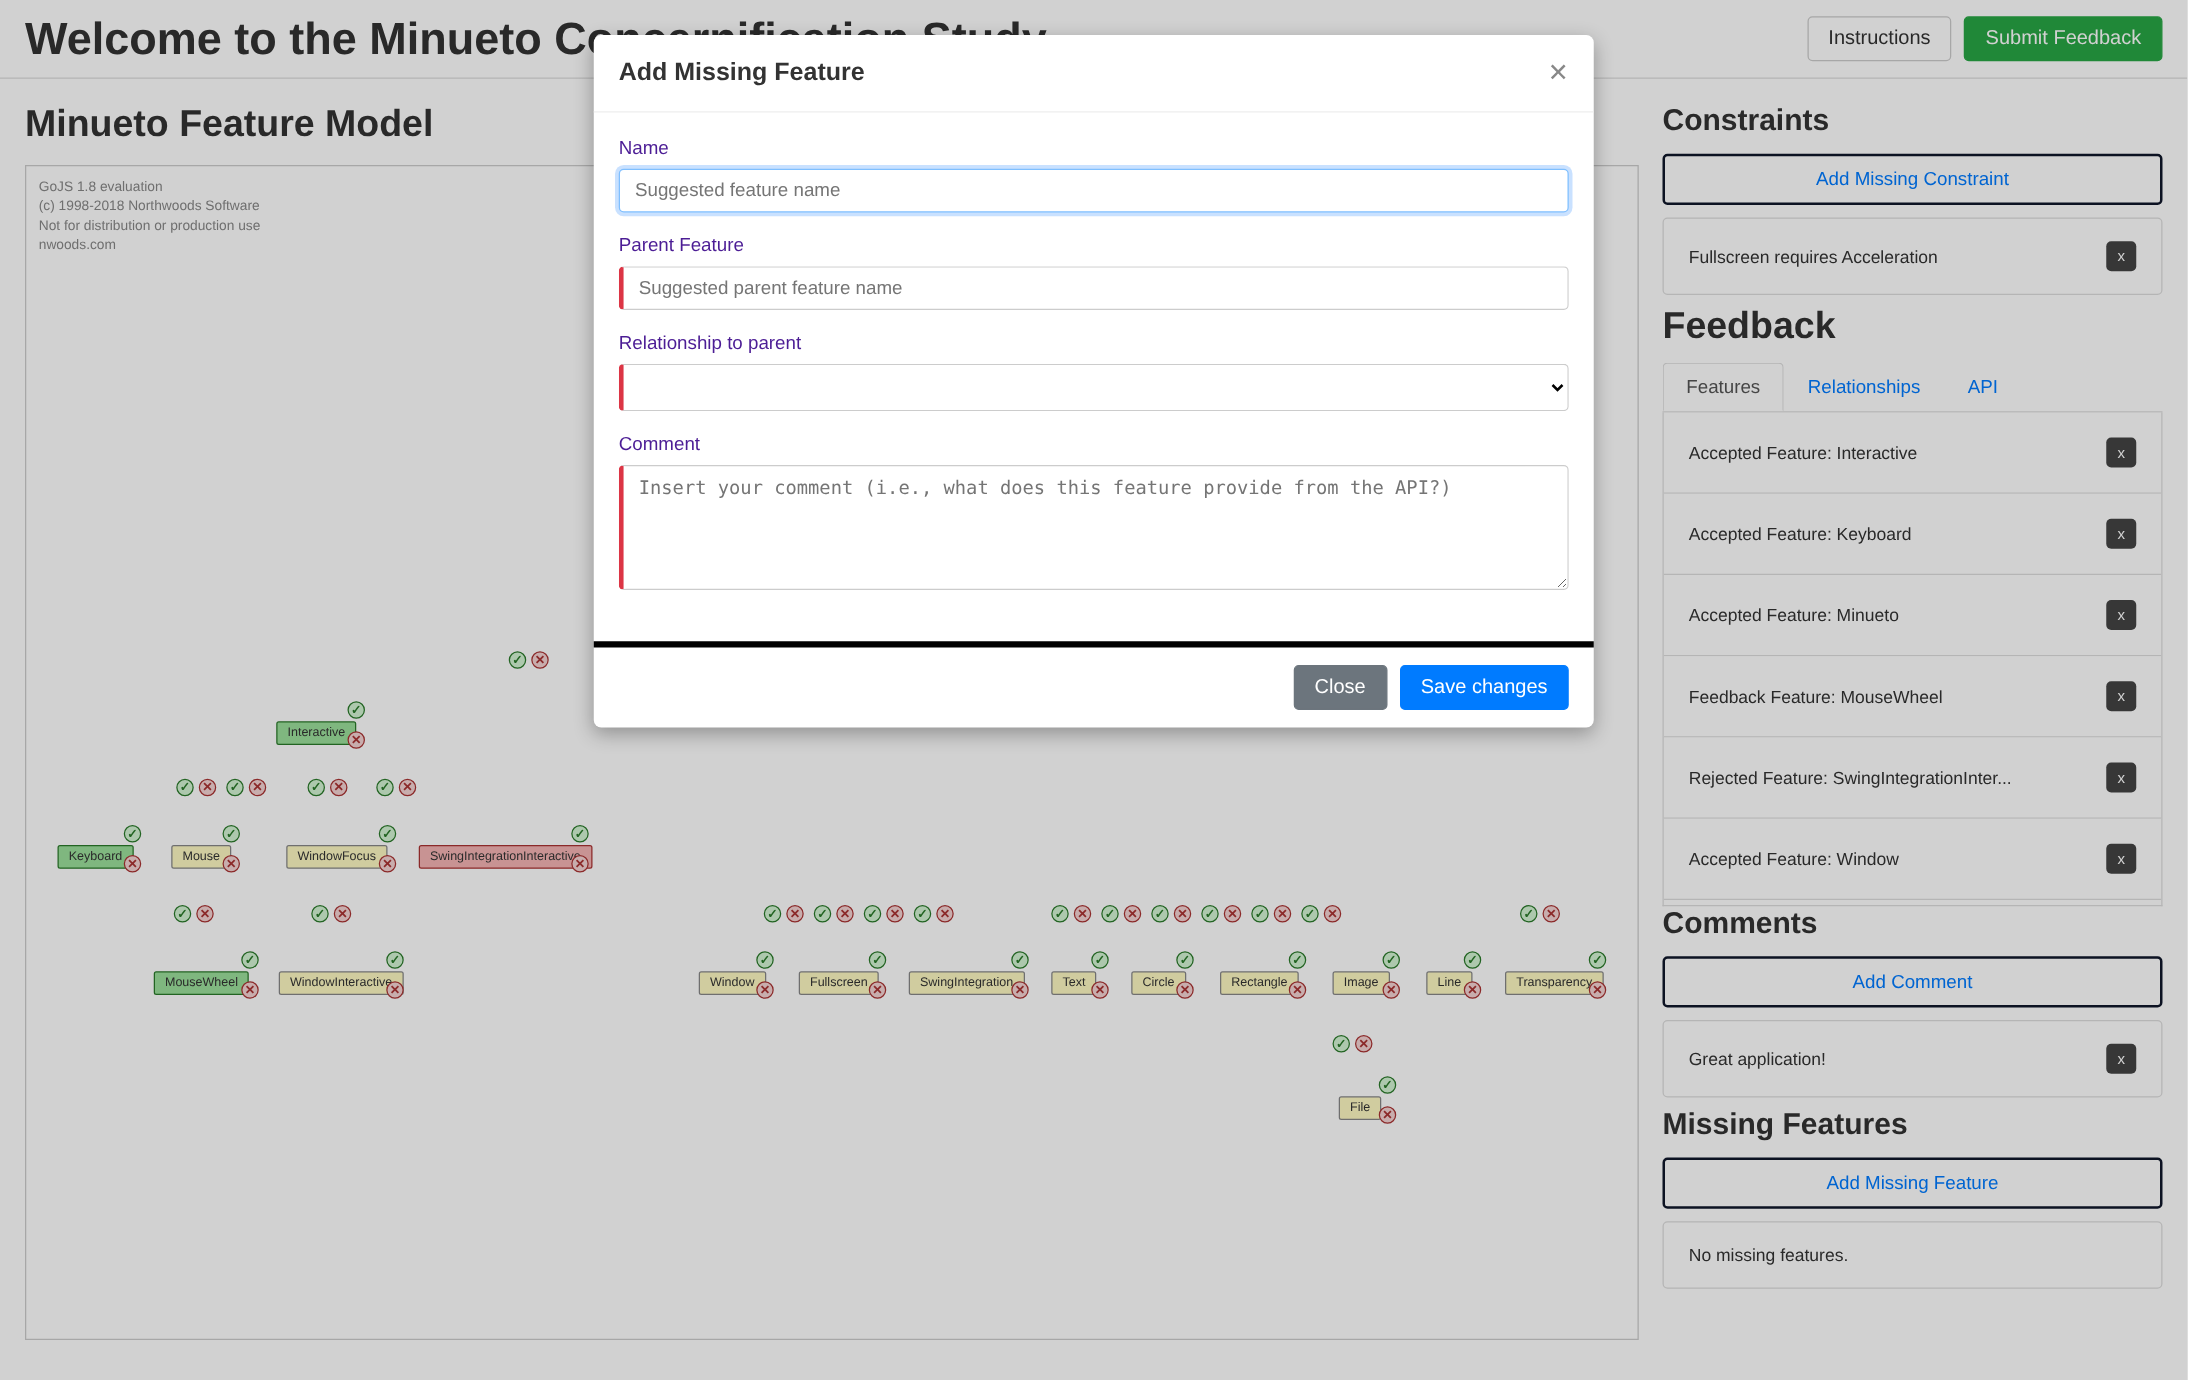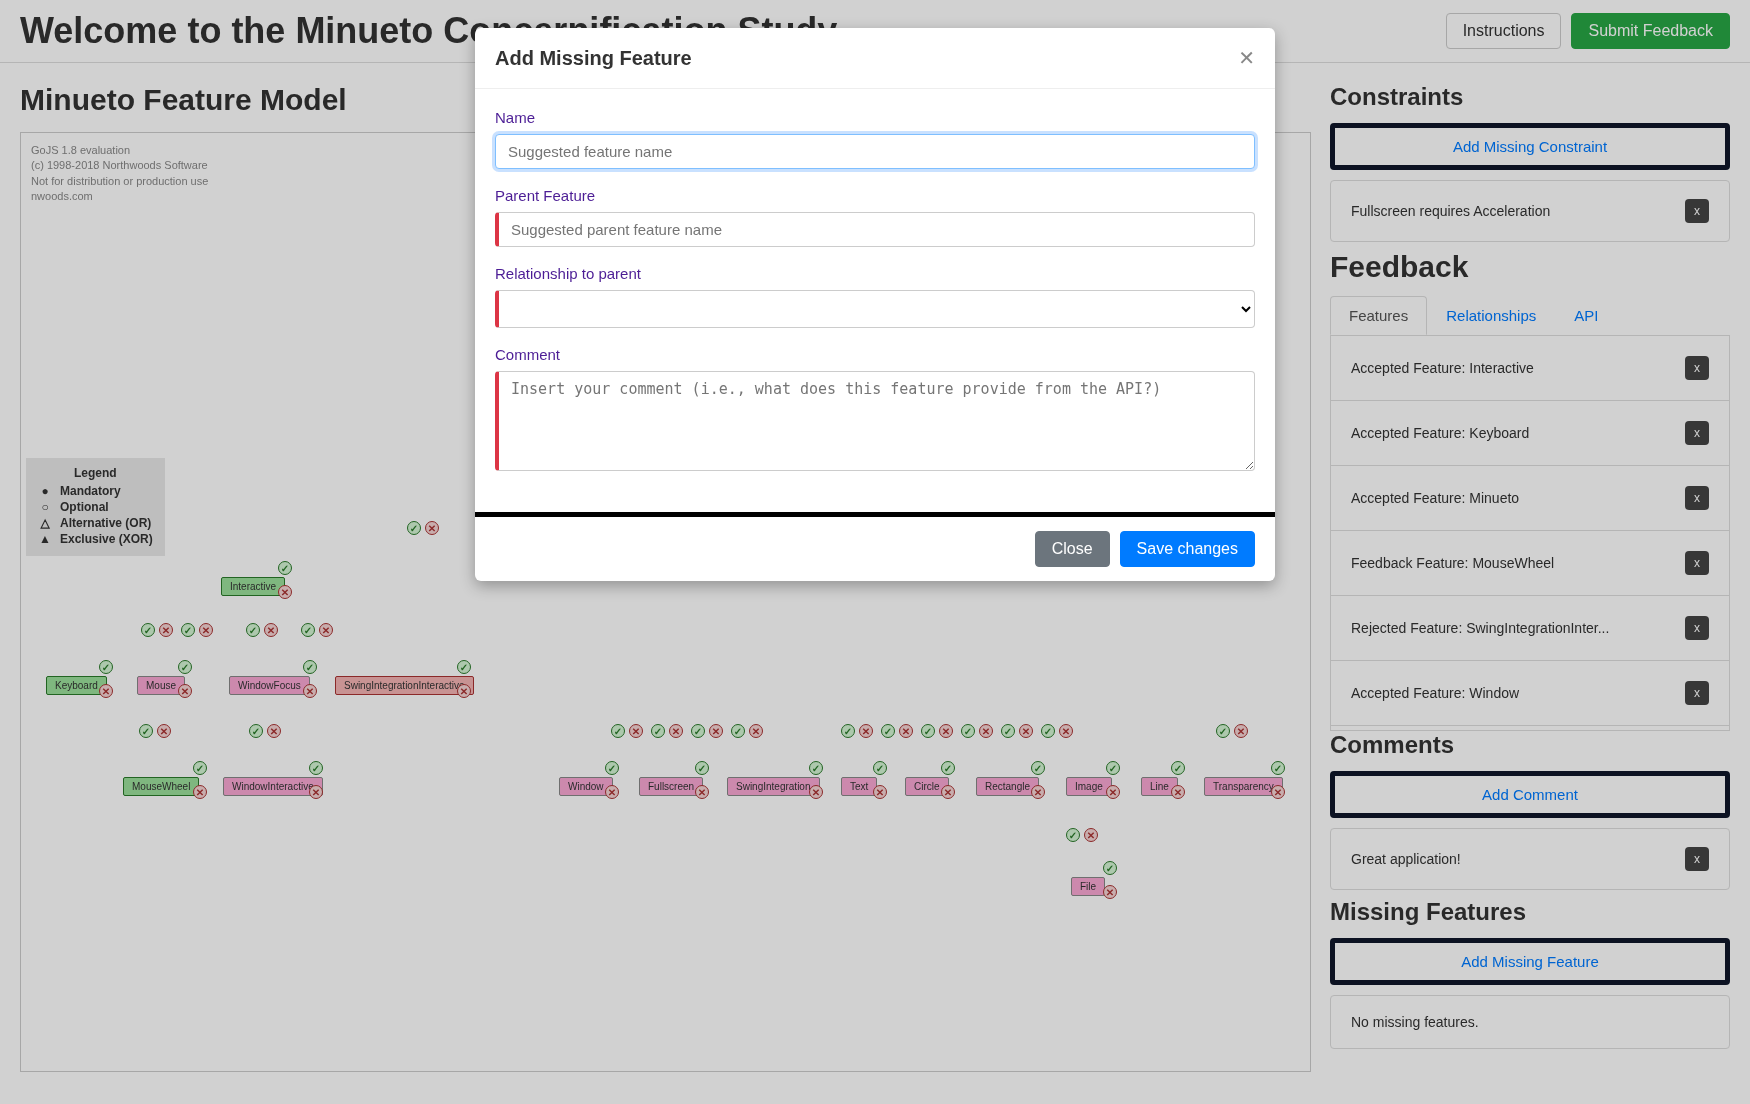--- a/index.html
+++ b/index.html
@@ -30,30 +30,30 @@
 
 .legend { position: absolute; top: 325px; left: 5px; background: #e8e8e8; padding: 8px 12px; font-size: 12px; }
 .legend .legend-title { font-weight: bold; text-align: center; margin-bottom: 4px; }
 .legend-row { display: flex; align-items: center; gap: 8px; margin: 2px 0; font-weight: bold; }
 .legend-icon { width: 14px; height: 14px; display: flex; align-items: center; justify-content: center; }
 
 
 .node { position: absolute; font-size: 10px; padding: 3px 8px; border: 1px solid #555; border-radius: 2px; text-align: center; white-space: nowrap; }
 .node-green { background: #9be09b; border-color: #2a7a2a; }
 .node-red { background: #f4b4b4; border-color: #a33; }
-.node-white { background: #f9a8d4; border-color: #888; }
+.node-white { background: #fef9c3; border-color: #888; }
 
 .checkx { position: absolute; width: 14px; height: 14px; border-radius: 50%; border: 1px solid; display: flex; align-items: center; justify-content: center; font-size: 10px; font-weight: bold; }
 .check { background: #d4f4d4; border-color: #2a7a2a; color: #2a7a2a; }
 .xmark { background: #f4d4d4; border-color: #a33; color: #a33; }
 
 
 .right h3 { font-size: 24px; font-weight: 600; margin-bottom: 12px; margin-top: 0; }
 .right h3.section-h { font-size: 30px; }
-.side-btn { width: 100%; padding: 10px; font-size: 15px; border-radius: 4px; background: #fff; color: #007bff; border: 5px solid #0f172a; margin-bottom: 10px; cursor: pointer; }
+.side-btn { width: 100%; padding: 10px; font-size: 15px; border-radius: 4px; background: #fff; color: #007bff; border: 2px solid #0f172a; margin-bottom: 10px; cursor: pointer; }
 .card { border: 1px solid #ddd; border-radius: 4px; padding: 18px 20px; margin-bottom: 8px; display: flex; justify-content: space-between; align-items: center; background: #fff; }
 .card-x { background: #444; color: #fff; width: 24px; height: 24px; border-radius: 4px; display: flex; align-items: center; justify-content: center; font-size: 12px; cursor: pointer; border:none; }
 
 
 .tabs { display: flex; border-bottom: 1px solid #ddd; margin-bottom: 0; }
 .tab { padding: 10px 18px; cursor: pointer; color: #007bff; border: 1px solid transparent; border-top-left-radius: 4px; border-top-right-radius: 4px; font-size:15px; }
 .tab.active { color: #555; background: #fff; border-color: #ddd #ddd #fff; }
 
 .feedback-list { border: 1px solid #ddd; border-top: none; height: 395px; overflow-y: auto; padding: 0; }
 .feedback-list .card { border-radius: 0; border-left: none; border-right: none; border-top: none; margin-bottom: 0; padding: 20px 20px; }
@@ -100,39 +100,20 @@
       <h2>Minueto Feature Model</h2>
       <div class="canvas-box">
 
         <div class="watermark">
           <div>GoJS 1.8 evaluation</div>
           <div>(c) 1998-2018 Northwoods Software</div>
           <div>Not for distribution or production use</div>
           <div>nwoods.com</div>
         </div>
 
-        <div class="legend">
-          <div class="legend-title">Legend</div>
-          <div class="legend-row">
-              <span class="legend-icon">●</span>
-              <span>Mandatory</span>
-            </div>
-          <div class="legend-row">
-              <span class="legend-icon">○</span>
-              <span>Optional</span>
-            </div>
-          <div class="legend-row">
-              <span class="legend-icon">△</span>
-              <span>Alternative (OR)</span>
-            </div>
-          <div class="legend-row">
-              <span class="legend-icon">▲</span>
-              <span>Exclusive (XOR)</span>
-            </div>
-        </div>
 
         <svg class="lines">
           <line x1="230" y1="460" x2="50" y2="543" stroke="#6a6" stroke-width="1"></line>
           <line x1="230" y1="460" x2="134" y2="543" stroke="#999" stroke-width="1"></line>
           <line x1="230" y1="460" x2="242" y2="543" stroke="#999" stroke-width="1"></line>
           <line x1="230" y1="460" x2="370" y2="543" stroke="#999" stroke-width="1"></line>
           <line x1="134" y1="558" x2="134" y2="644" stroke="#6a6" stroke-width="1"></line>
           <line x1="242" y1="558" x2="242" y2="644" stroke="#999" stroke-width="1"></line>
           <line x1="560" y1="620" x2="560" y2="644" stroke="#999" stroke-width="1"></line>
           <line x1="645" y1="620" x2="645" y2="644" stroke="#999" stroke-width="1"></line>

